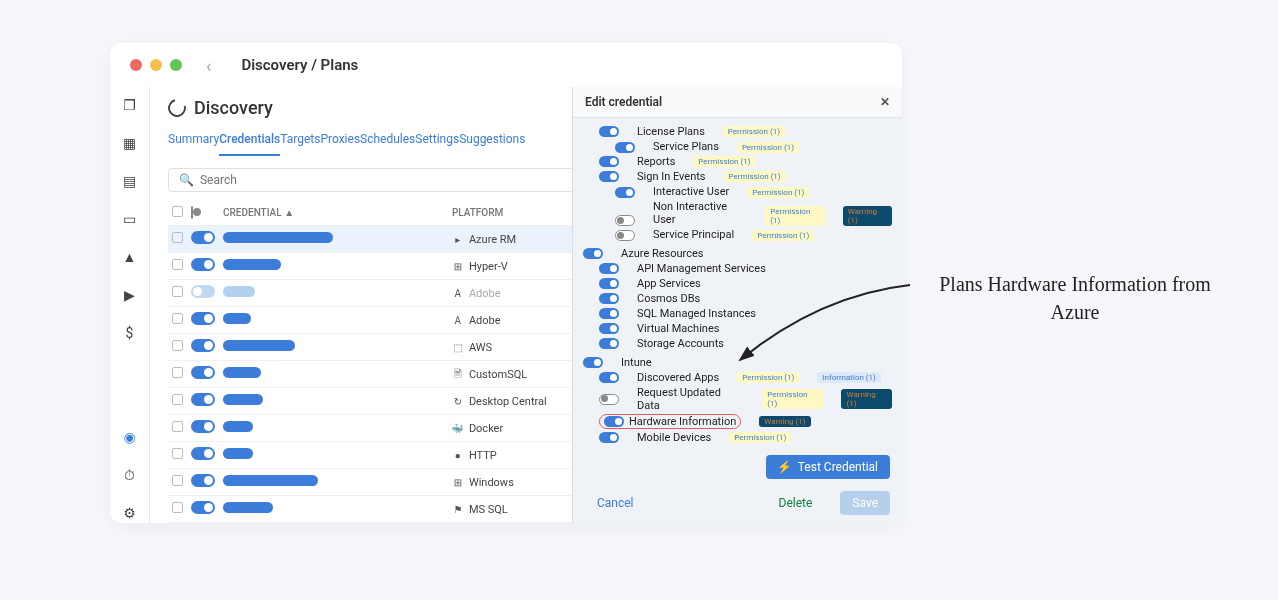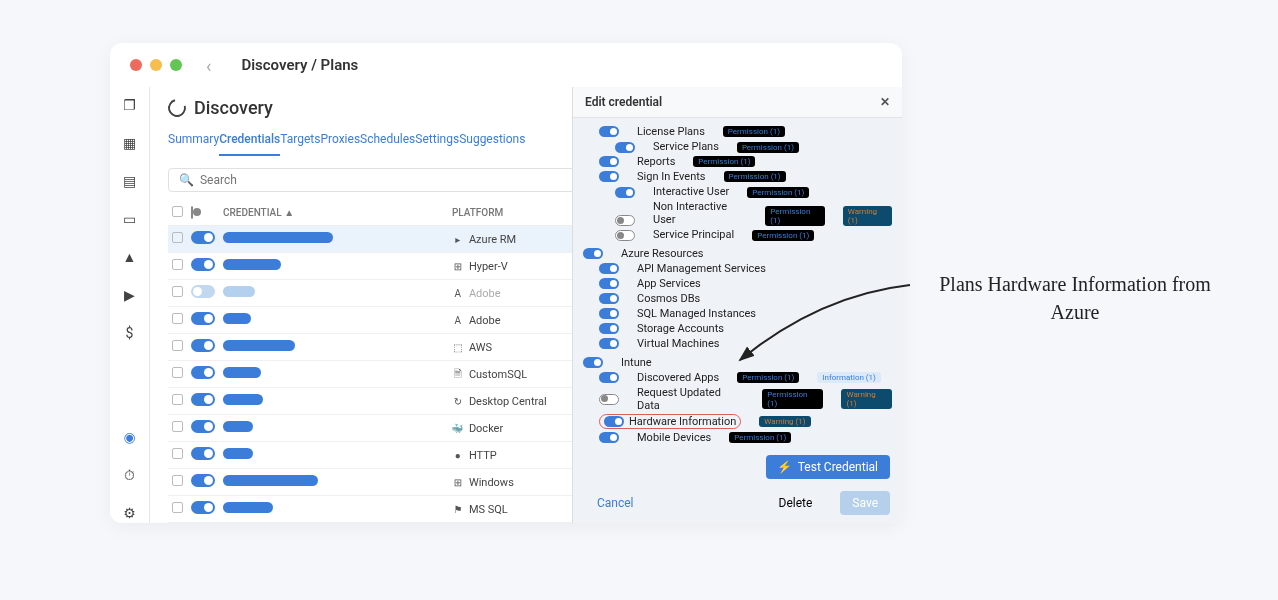--- a/index.html
+++ b/index.html
@@ -49,29 +49,29 @@
 .panel-head .x{margin-left:auto;font-weight:700;color:#555;cursor:pointer;}
 .panel-body{flex:1;overflow:auto;padding:6px 10px 0;}
 .pitem{display:flex;align-items:center;gap:18px;padding:1px 0;}
 .pitem .lbl{color:#222;}
 .ind1{padding-left:16px;}.ind2{padding-left:32px;align-items:flex-end;}
 .ptoggle{width:20px;height:11px;border-radius:7px;background:#3b7dd8;position:relative;flex-shrink:0;}
 .ptoggle.off{background:#fff;border:1.5px solid #888;}
 .ptoggle .kn{width:7px;height:7px;background:#fff;border-radius:50%;position:absolute;top:2px;right:2px;}
 .ptoggle.off .kn{background:#888;left:1px;right:auto;top:0.5px;}
 .badge{font-size:8px;padding:1px 5px;border-radius:3px;}
-.badge.perm{background:#000000;color:#3b7dd8;}
+.badge.perm{background:#fef9c3;color:#3b7dd8;}
 .badge.info{background:#dce9f9;color:#3b7dd8;}
 .badge.warn{background:#0c4a6e;color:#d47c2a;}
 .cat{color:#333;font-weight:400;margin-top:4px;}
 .highlight-box{border:1.5px solid #e05b5b;border-radius:10px;padding:0 4px;display:inline-flex;align-items:center;gap:5px;}
 .btn{font-size:12px;padding:5px 12px;border-radius:4px;border:none;cursor:pointer;}
 .btn.test{background:#3b7dd8;color:#fff;margin-left:auto;display:flex;align-items:center;gap:5px;}
 .btn.cancel{background:none;color:#3b7dd8;}
-.btn.delete{background:none;color:#000000;margin-left:auto;}
+.btn.delete{background:none;color:#15803d;margin-left:auto;}
 .btn.save{background:#b6d0ec;color:#fff;}
 .action-row2{padding:8px 12px;display:flex;align-items:center;gap:16px;}
 .test-row{padding:6px 12px 4px;display:flex;justify-content:flex-end;}
 
 
 .annotation{position:absolute;left:915px;top:270px;font-family:"Comic Sans MS",cursive;font-size:20px;color:#222;line-height:1.4;text-align:center;width:320px;}
 .arrow-svg{position:absolute;left:720px;top:275px;pointer-events:none;}
 </style>
 </head>
 <body>
@@ -357,27 +357,27 @@
             <div class="pitem ind1">
               <span class="ptoggle ">
                 <span class="kn"></span>
               </span>
               <span class="lbl">SQL Managed Instances</span>
             </div>
             <div class="pitem ind1">
               <span class="ptoggle ">
                 <span class="kn"></span>
               </span>
+              <span class="lbl">Virtual Machines</span>
+            </div>
+            <div class="pitem ind1">
+              <span class="ptoggle ">
+                <span class="kn"></span>
+              </span>
               <span class="lbl">Storage Accounts</span>
-            </div>
-            <div class="pitem ind1">
-              <span class="ptoggle ">
-                <span class="kn"></span>
-              </span>
-              <span class="lbl">Virtual Machines</span>
             </div>
             <div class="pitem  cat">
               <span class="ptoggle ">
                 <span class="kn"></span>
               </span>
               <span class="lbl">Intune</span>
             </div>
             <div class="pitem ind1">
               <span class="ptoggle ">
                 <span class="kn"></span>

